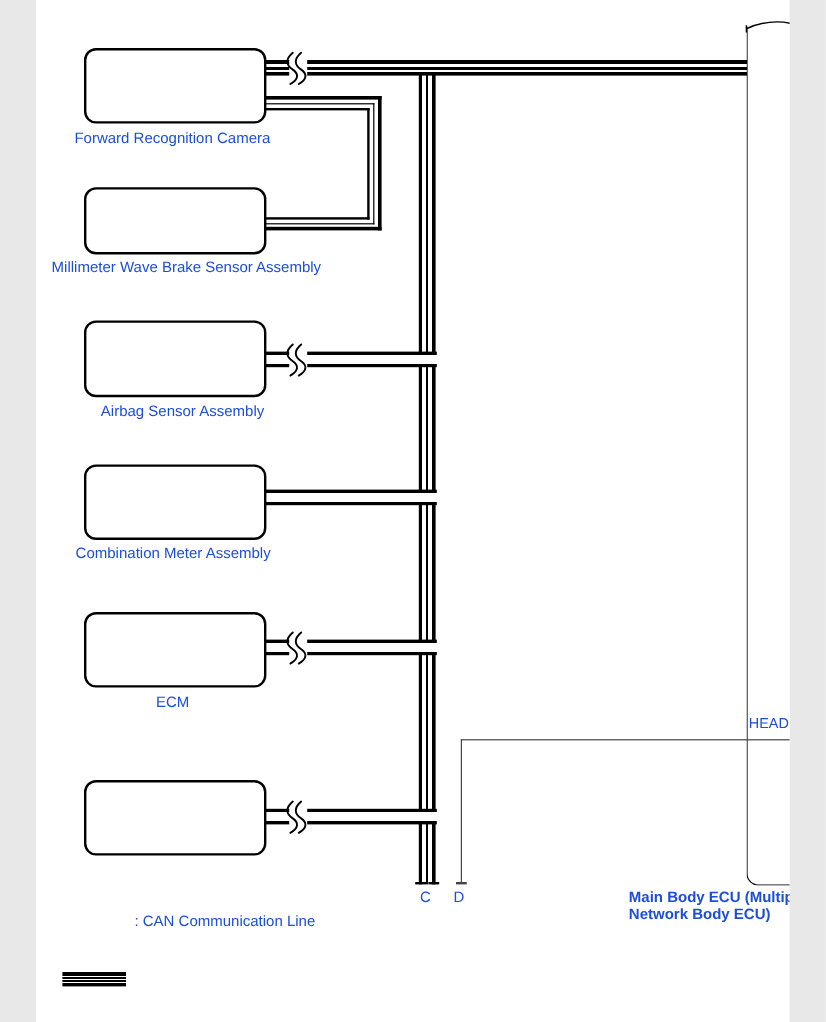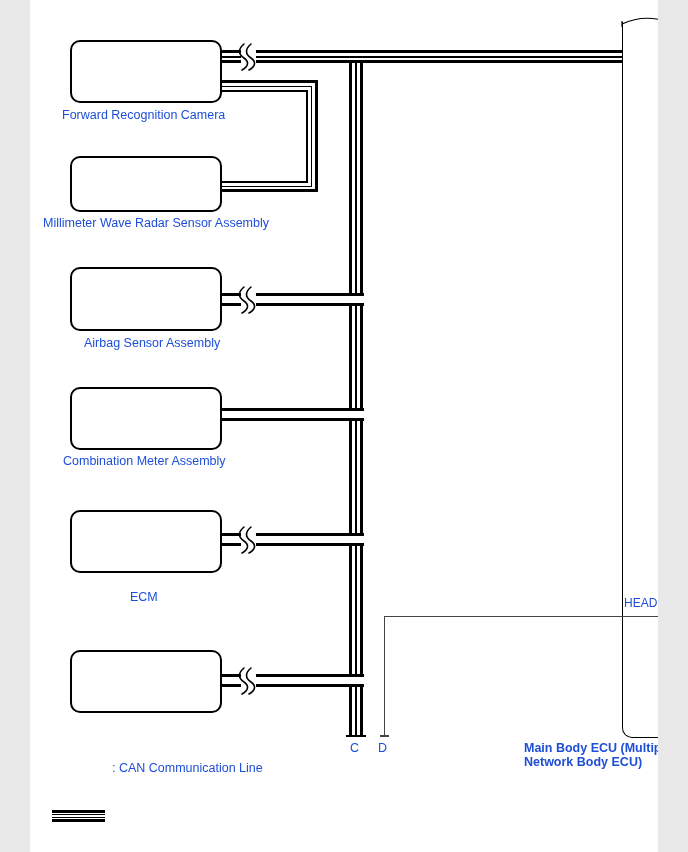--- a/index.html
+++ b/index.html
@@ -129,24 +129,24 @@
 
   <div class="diode-bar" style="left:634px; top:608px;"></div>
   <div class="diode-tri" style="left:636px; top:608px;"></div>
   <div class="dot" style="left:653px; top:614px;"></div>
   <svg class="abs" style="left:650px; top:594px;" width="12" height="20" viewBox="0 0 12 20">
     <path d="M6,20 L6,17 L1.5,15.5 L10.5,12.5 L1.5,9.5 L10.5,6.5 L1.5,3.5 L6,2 L6,0" fill="none" stroke="#000" stroke-width="1.3"></path>
   </svg>
   <div class="terminal" style="left:652px; top:587px;"></div>
 
   <div class="lbl" style="left:32px;  top:108px;">Forward Recognition Camera</div>
-  <div class="lbl" style="left:13px;  top:216px;">Millimeter Wave Radar Sensor Assembly</div>
+  <div class="lbl" style="left:13px;  top:216px;">Millimeter Wave Brake Sensor Assembly</div>
   <div class="lbl" style="left:42px;  top:336px;margin-left:12px;">Airbag Sensor Assembly</div>
   <div class="lbl" style="left:33px;  top:454px;">Combination Meter Assembly</div>
-  <div class="lbl" style="left:100px; top:578px;margin-top:12px;">ECM</div>
+  <div class="lbl" style="left:100px; top:578px;">ECM</div>
   <div class="lbl wrap" style="left:494px; top:741px; width:160px;font-weight:bold;">Main Body ECU (Multiplex Network Body ECU)</div>
 
   <div class="lbl" style="left:320px; top:741px;">C</div>
   <div class="lbl" style="left:348px; top:741px;">D</div>
 
   <div class="small-lbl" style="left:594px; top:597px;">HEAD</div>
   <div class="small-lbl" style="left:647px; top:568px;">+B</div>
 
   <div class="legend-sym"></div>
   <div class="lbl" style="left:82px; top:761px;">: CAN Communication Line</div>

